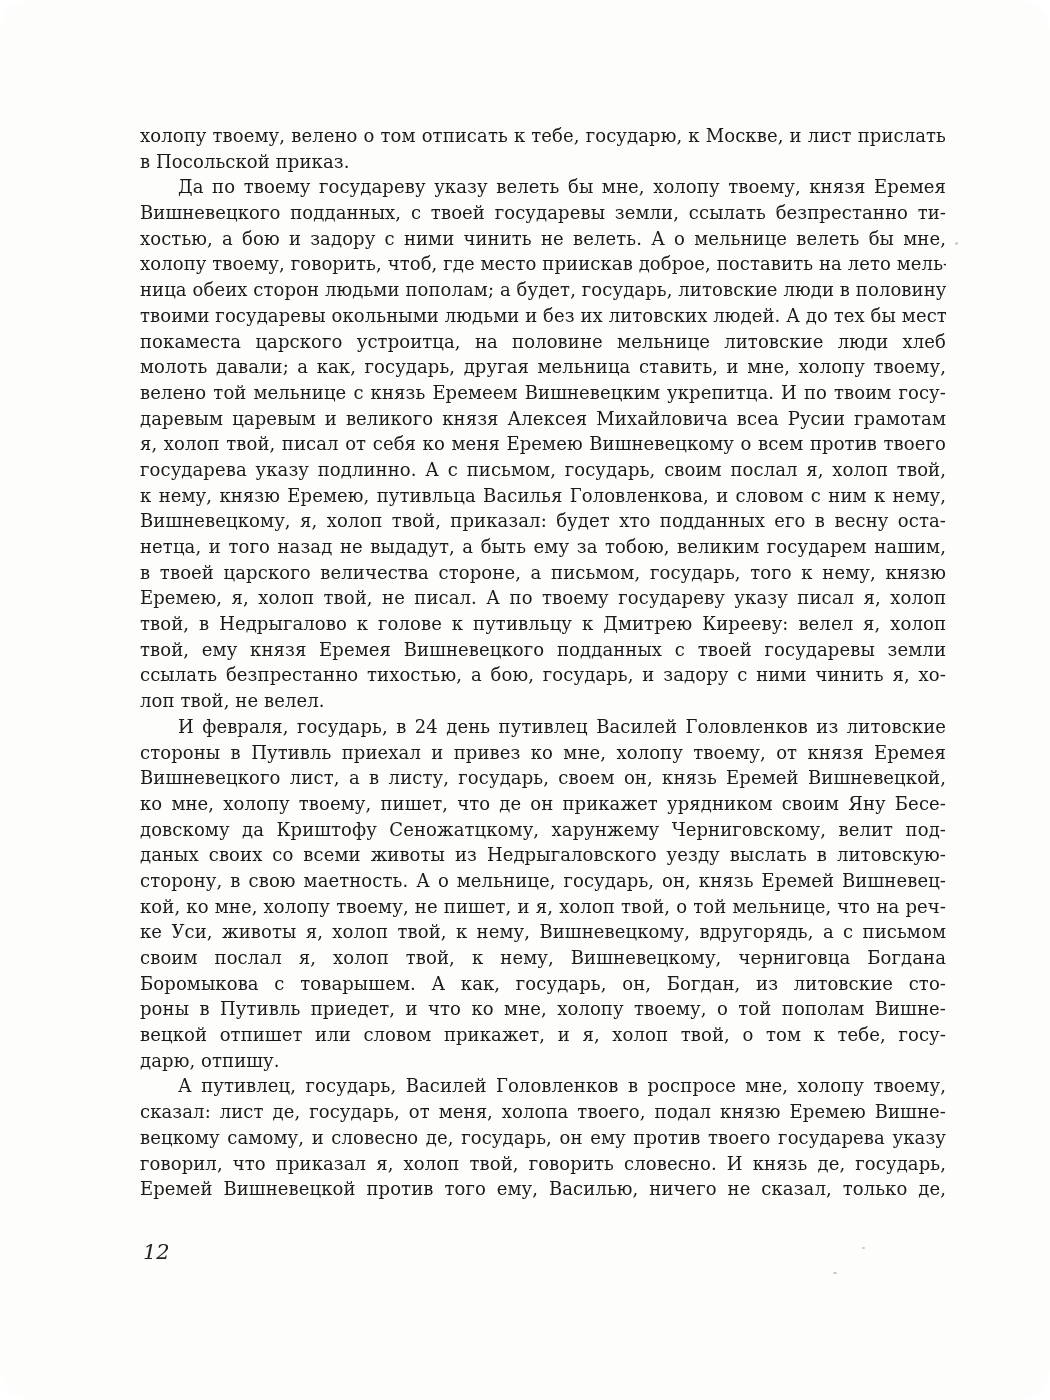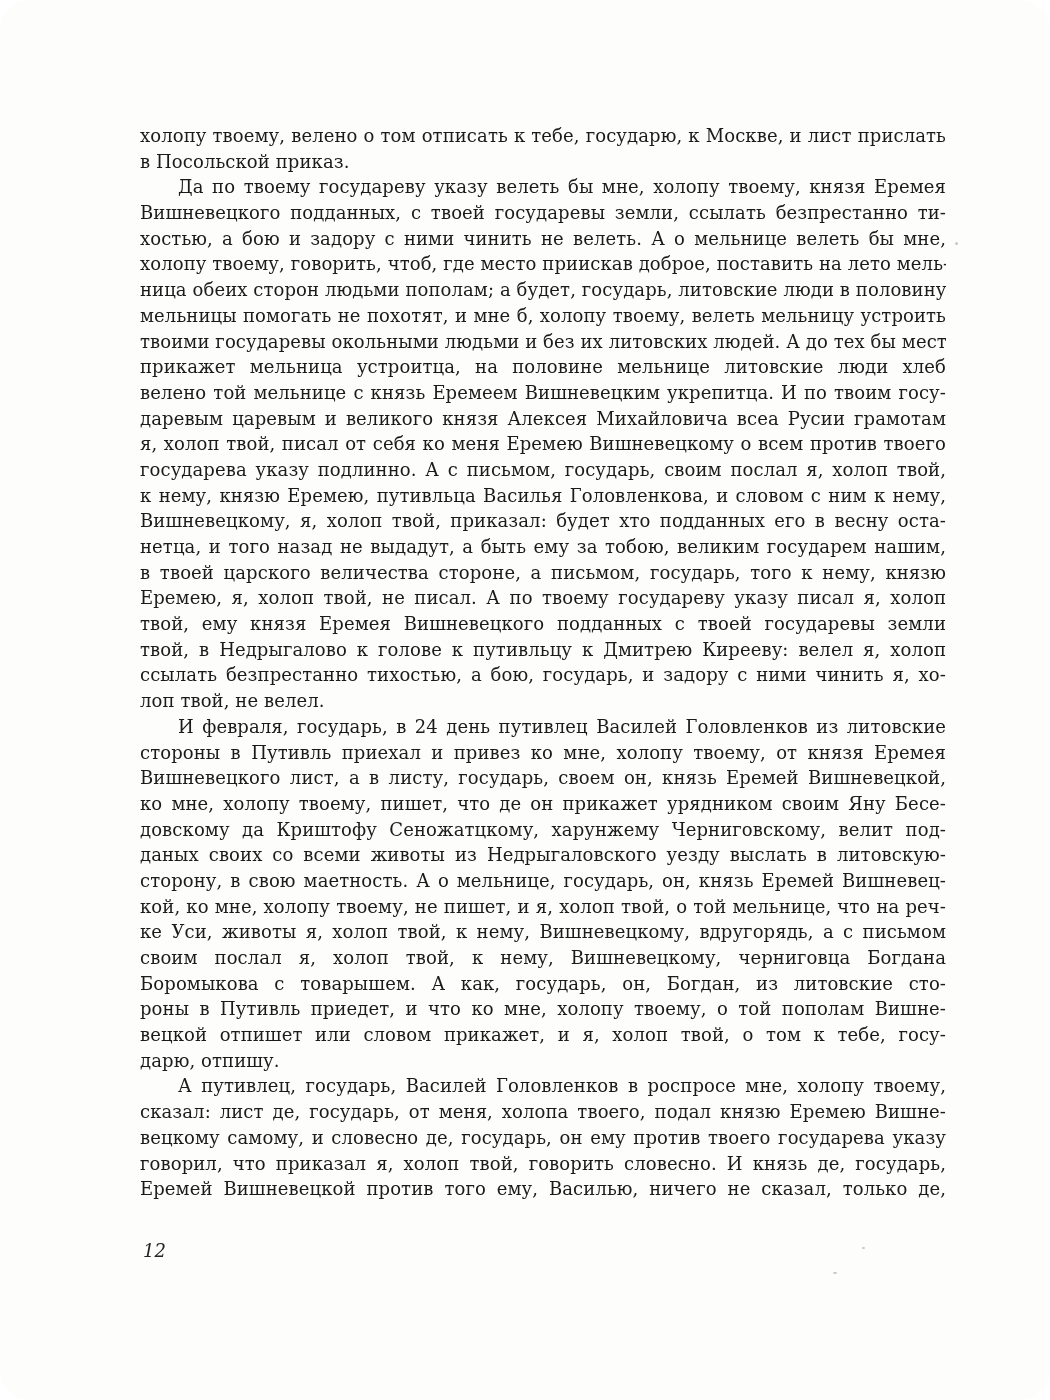--- a/index.html
+++ b/index.html
@@ -40,21 +40,21 @@
   .line.indent {
     padding-left: 38px;
   }
   .line.lastleft {
     text-align-last: left;
   }
   .page-number {
     position: absolute;
     left: 143px;
     top: 1240px;
-    font-size: 18px;
+    font-size: 21px;
     font-style: italic;
     color: #242424;
   }
   .speck {
     position: absolute;
     background: rgba(40, 40, 40, 0.25);
     border-radius: 50%;
   }
   .speck.s1 { left: 955px; top: 242px; width: 3px; height: 3px; }
   .speck.s2 { left: 862px; top: 1247px; width: 3px; height: 2px; }
@@ -68,34 +68,34 @@
       <div class="paragraph">
         <div class="line">холопу твоему, велено о том отписать к тебе, государю, к Москве, и лист прислать</div>
         <div class="line lastleft">в Посольской приказ.</div>
       </div>
       <div class="paragraph">
         <div class="line indent">Да по твоему государеву указу велеть бы мне, холопу твоему, князя Еремея</div>
         <div class="line">Вишневецкого подданных, с твоей государевы земли, ссылать безпрестанно ти-</div>
         <div class="line">хостью, а бою и задору с ними чинить не велеть. А о мельнице велеть бы мне,</div>
         <div class="line">холопу твоему, говорить, чтоб, где место приискав доброе, поставить на лето мель-</div>
         <div class="line">ница обеих сторон людьми пополам; а будет, государь, литовские люди в половину</div>
-        <div class="line">мельницы помогать не похотят, и мне б, холопу твоему, велеть мельницу устроить</div>
         <div class="line">твоими государевы окольными людьми и без их литовских людей. А до тех бы мест,</div>
-        <div class="line">прикажет мельница устроитца, на половине мельнице литовские люди хлеб</div>
+        <div class="line">покаместа царского устроитца, на половине мельнице литовские люди хлеб</div>
+        <div class="line">молоть давали; а как, государь, другая мельница ставить, и мне, холопу твоему,</div>
         <div class="line">велено той мельнице с князь Еремеем Вишневецким укрепитца. И по твоим госу-</div>
         <div class="line">даревым царевым и великого князя Алексея Михайловича всеа Русии грамотам</div>
         <div class="line">я, холоп твой, писал от себя ко меня Еремею Вишневецкому о всем против твоего</div>
         <div class="line">государева указу подлинно. А с письмом, государь, своим послал я, холоп твой,</div>
         <div class="line">к нему, князю Еремею, путивльца Василья Головленкова, и словом с ним к нему,</div>
         <div class="line">Вишневецкому, я, холоп твой, приказал: будет хто подданных его в весну оста-</div>
         <div class="line">нетца, и того назад не выдадут, а быть ему за тобою, великим государем нашим,</div>
         <div class="line">в твоей царского величества стороне, а письмом, государь, того к нему, князю</div>
         <div class="line">Еремею, я, холоп твой, не писал. А по твоему государеву указу писал я, холоп</div>
+        <div class="line">твой, в Недрыгалово к голове к путивльцу к Дмитрею Кирееву: велел я, холоп</div>
         <div class="line">твой, ему князя Еремея Вишневецкого подданных с твоей государевы земли</div>
-        <div class="line">твой, в Недрыгалово к голове к путивльцу к Дмитрею Кирееву: велел я, холоп</div>
         <div class="line">ссылать безпрестанно тихостью, а бою, государь, и задору с ними чинить я, хо-</div>
         <div class="line lastleft">лоп твой, не велел.</div>
       </div>
       <div class="paragraph">
         <div class="line indent">И февраля, государь, в 24 день путивлец Василей Головленков из литовские</div>
         <div class="line">стороны в Путивль приехал и привез ко мне, холопу твоему, от князя Еремея</div>
         <div class="line">Вишневецкого лист, а в листу, государь, своем он, князь Еремей Вишневецкой,</div>
         <div class="line">ко мне, холопу твоему, пишет, что де он прикажет урядником своим Яну Бесе-</div>
         <div class="line">довскому да Криштофу Сеножатцкому, харунжему Черниговскому, велит под-</div>
         <div class="line">даных своих со всеми животы из Недрыгаловского уезду выслать в литовскую-</div>

